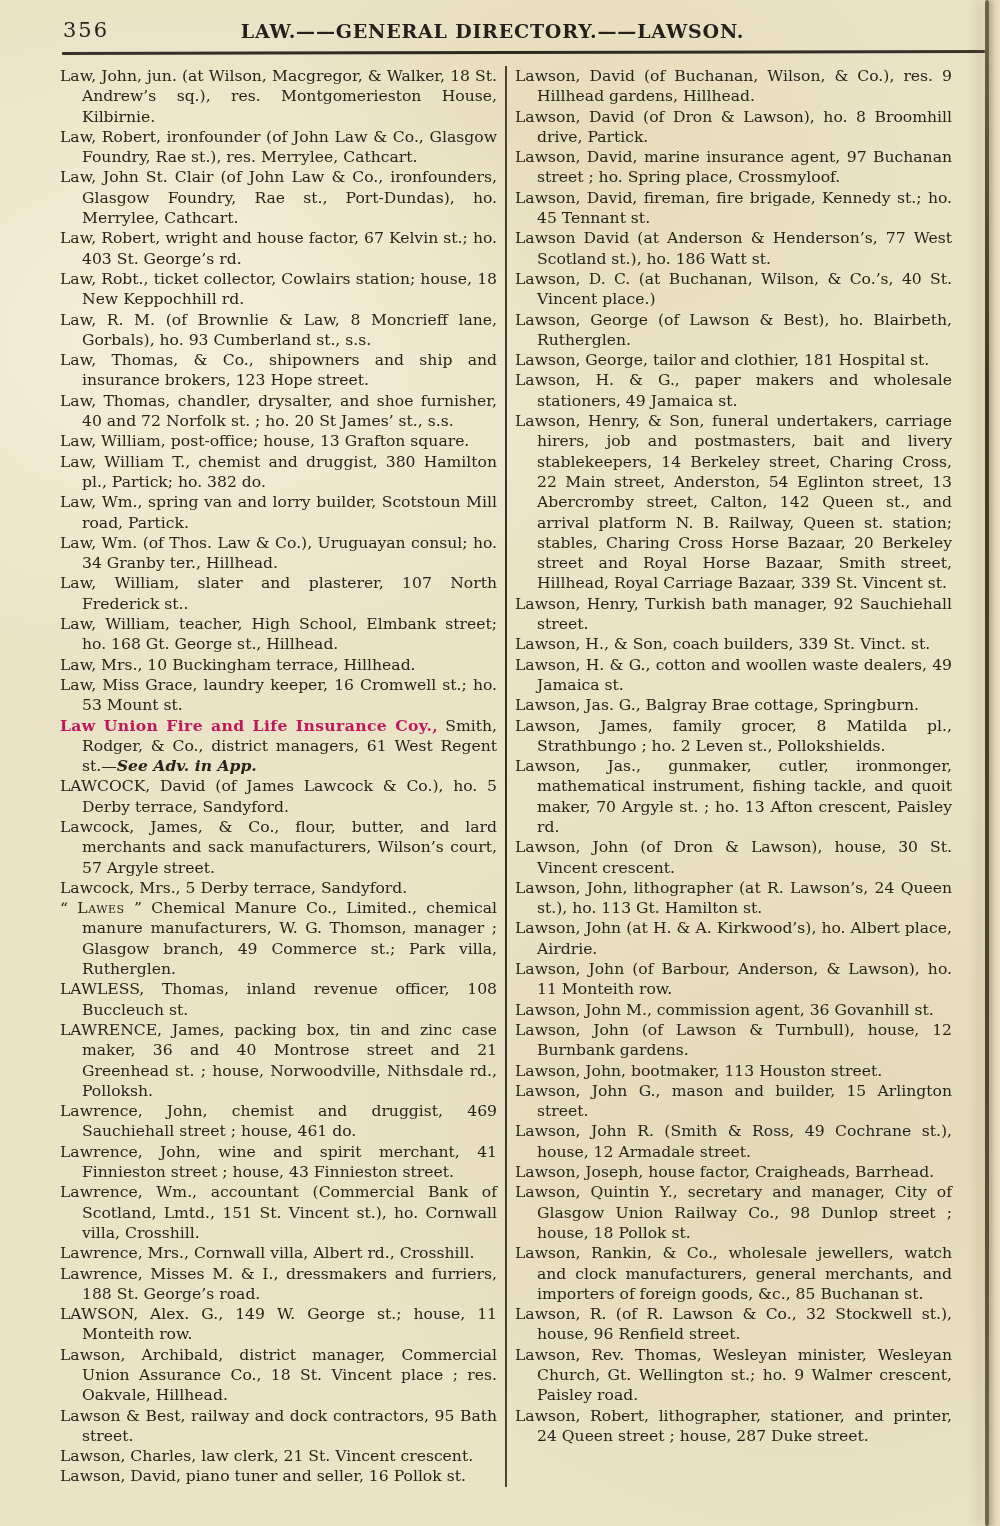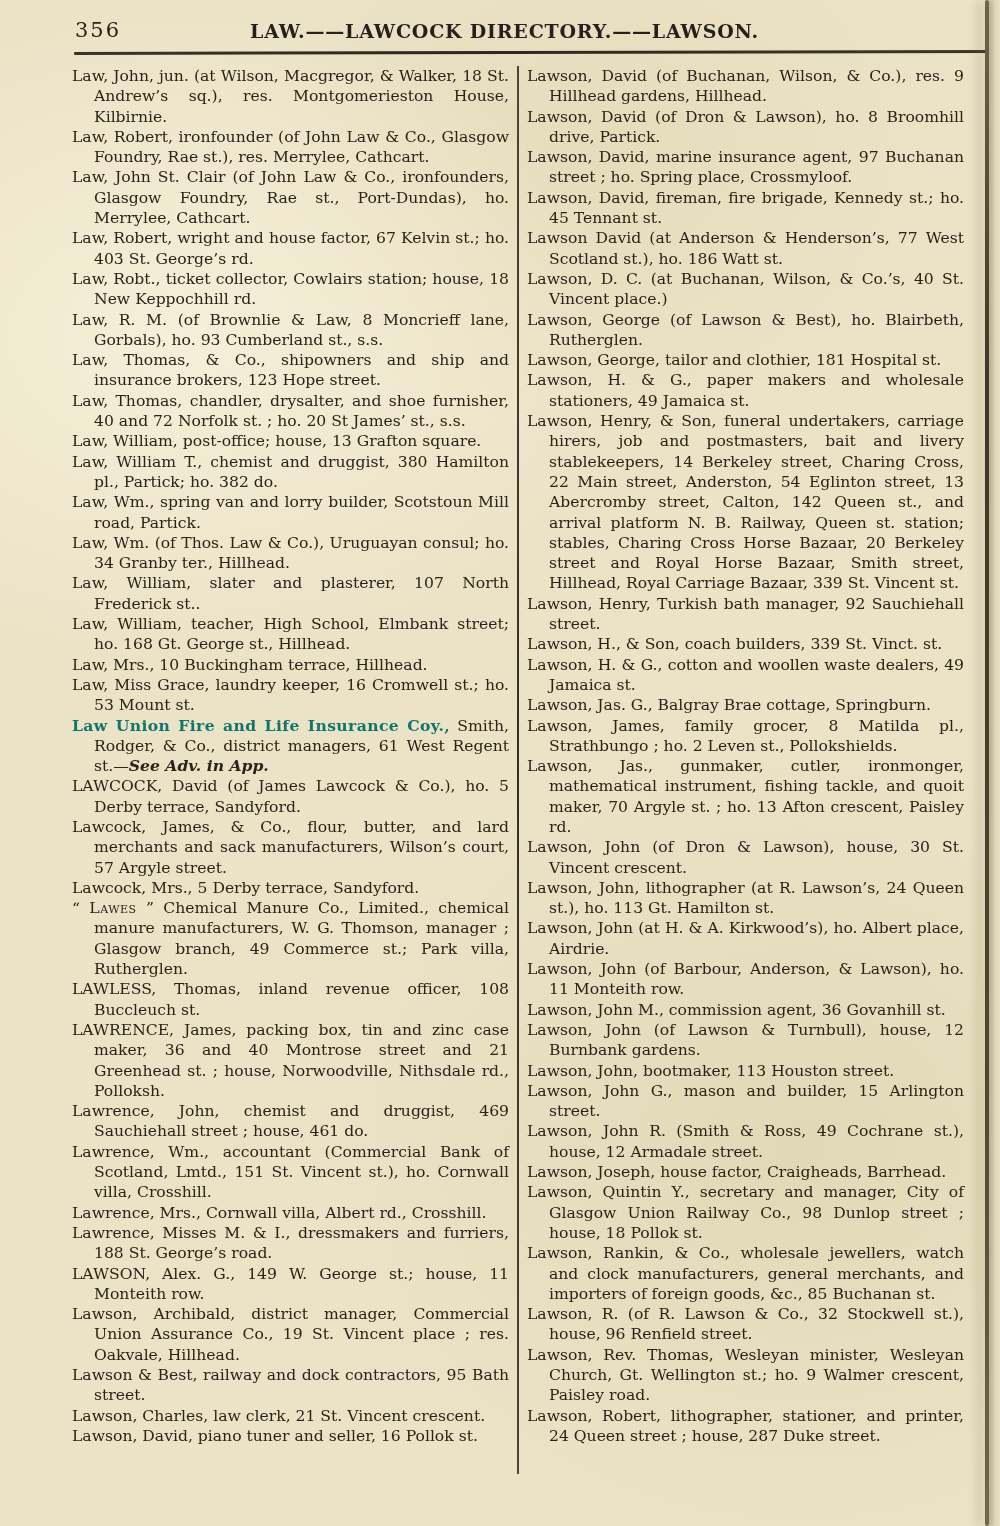--- a/index.html
+++ b/index.html
@@ -7,21 +7,21 @@
     width:1000px;height:1526px;overflow:hidden;
     font-family:"DejaVu Serif","Liberation Serif",serif;
     background:
       radial-gradient(ellipse 700px 500px at 18% 22%, rgba(255,252,235,0.5), rgba(255,252,235,0) 65%),
       radial-gradient(ellipse 800px 700px at 80% 75%, rgba(190,178,130,0.22), rgba(190,178,130,0) 60%),
       radial-gradient(ellipse 500px 400px at 60% 10%, rgba(210,200,155,0.25), rgba(210,200,155,0) 70%),
       #ebe3c6;
     color:#2a2318;
     position:relative;
   }
-  .page{position:absolute;inset:0;margin-left:12px;}
+  .page{position:absolute;inset:0;}
   .header{position:absolute;top:12px;left:0;width:985px;height:40px;}
   .pagenum{
     position:absolute;left:63px;top:6px;
     font-size:21px;letter-spacing:2px;color:#29221a;
   }
   .title{
     display:block;text-align:center;padding-top:8px;
     font-size:19px;font-weight:700;letter-spacing:0.8px;
     color:#26201a;
   }
@@ -43,41 +43,41 @@
     min-height:1408px;
   }
   .entry{
     margin:0;
     font-size:15.6px;line-height:20.3px;
     text-align:justify;
     padding-left:22px;text-indent:-22px;
     color:#2a2319;
   }
   .entry span{text-indent:0;}
-  .b{font-weight:700;letter-spacing:0.4px;color:#0f766e;}
+  .b{font-weight:700;letter-spacing:0.4px;color:#be185d;}
   .i{font-style:italic;font-weight:bold;}
   .sc{font-variant:small-caps;letter-spacing:0.5px;}
   .page-edge{
     position:absolute;top:0;bottom:0;right:11px;width:4px;
     background:linear-gradient(#6b644e, #3e382a 25%, #4d4634 70%, #6e6752);
     box-shadow:-7px 0 10px rgba(125,114,82,0.38), 3px 0 5px rgba(125,114,82,0.35);
     border-radius:2px;
   }
   .edge-paper{
     position:absolute;top:0;bottom:0;right:0;width:11px;
     background:linear-gradient(to right, #cfc6a4, #e2dabb 60%, #e6dec0);
   }
 </style>
 </head>
 <body>
 
 <div class="page">
   <div class="header">
     <span class="pagenum">356</span>
-    <span class="title">LAW.——LAWCOCK DIRECTORY.——LAWSON.</span>
+    <span class="title">LAW.——GENERAL DIRECTORY.——LAWSON.</span>
   </div>
   <div class="rule"></div>
   <div class="cols">
     <div class="col" id="col-left">
         <p class="entry"><span>Law, John, jun. (at Wilson, Macgregor, &amp; Walker, 18 St. Andrew’s sq.), res. Montgomerieston House, Kilbirnie.</span></p>
         <p class="entry"><span>Law, Robert, ironfounder (of John Law &amp; Co., Glasgow Foundry, Rae st.), res. Merrylee, Cathcart.</span></p>
         <p class="entry"><span>Law, John St. Clair (of John Law &amp; Co., ironfounders, Glasgow Foundry, Rae st., Port-Dundas), ho. Merrylee, Cathcart.</span></p>
         <p class="entry"><span>Law, Robert, wright and house factor, 67 Kelvin st.; ho. 403 St. George’s rd.</span></p>
         <p class="entry"><span>Law, Robt., ticket collector, Cowlairs station; house, 18 New Keppochhill rd.</span></p>
         <p class="entry"><span>Law, R. M. (of Brownlie &amp; Law, 8 Moncrieff lane, Gorbals), ho. 93 Cumberland st., s.s.</span></p>
@@ -92,25 +92,26 @@
         <p class="entry"><span>Law, Mrs., 10 Buckingham terrace, Hillhead.</span></p>
         <p class="entry"><span>Law, Miss Grace, laundry keeper, 16 Cromwell st.; ho. 53 Mount st.</span></p>
         <p class="entry"><span class="b">Law Union Fire and Life Insurance Coy.,</span><span> Smith, Rodger, &amp; Co., district managers, 61 West Regent st.—</span><span class="i">See Adv. in App.</span></p>
         <p class="entry"><span>LAWCOCK, David (of James Lawcock &amp; Co.), ho. 5 Derby terrace, Sandyford.</span></p>
         <p class="entry"><span>Lawcock, James, &amp; Co., flour, butter, and lard merchants and sack manufacturers, Wilson’s court, 57 Argyle street.</span></p>
         <p class="entry"><span>Lawcock, Mrs., 5 Derby terrace, Sandyford.</span></p>
         <p class="entry"><span>“ </span><span class="sc">Lawes</span><span> ” Chemical Manure Co., Limited., chemical manure manufacturers, W. G. Thomson, manager ; Glasgow branch, 49 Commerce st.; Park villa, Rutherglen.</span></p>
         <p class="entry"><span>LAWLESS, Thomas, inland revenue officer, 108 Buccleuch st.</span></p>
         <p class="entry"><span>LAWRENCE, James, packing box, tin and zinc case maker, 36 and 40 Montrose street and 21 Greenhead st. ; house, Norwoodville, Nithsdale rd., Polloksh.</span></p>
         <p class="entry"><span>Lawrence, John, chemist and druggist, 469 Sauchiehall street ; house, 461 do.</span></p>
+        <p class="entry"><span>Lawrence, John, wine and spirit merchant, 41 Finnieston street ; house, 43 Finnieston street.</span></p>
         <p class="entry"><span>Lawrence, Wm., accountant (Commercial Bank of Scotland, Lmtd., 151 St. Vincent st.), ho. Cornwall villa, Crosshill.</span></p>
         <p class="entry"><span>Lawrence, Mrs., Cornwall villa, Albert rd., Crosshill.</span></p>
         <p class="entry"><span>Lawrence, Misses M. &amp; I., dressmakers and furriers, 188 St. George’s road.</span></p>
         <p class="entry"><span>LAWSON, Alex. G., 149 W. George st.; house, 11 Monteith row.</span></p>
-        <p class="entry"><span>Lawson, Archibald, district manager, Commercial Union Assurance Co., 19 St. Vincent place ; res. Oakvale, Hillhead.</span></p>
+        <p class="entry"><span>Lawson, Archibald, district manager, Commercial Union Assurance Co., 18 St. Vincent place ; res. Oakvale, Hillhead.</span></p>
         <p class="entry"><span>Lawson &amp; Best, railway and dock contractors, 95 Bath street.</span></p>
         <p class="entry"><span>Lawson, Charles, law clerk, 21 St. Vincent crescent.</span></p>
         <p class="entry"><span>Lawson, David, piano tuner and seller, 16 Pollok st.</span></p>
       </div>
     <div class="divider"></div>
     <div class="col" id="col-right">
         <p class="entry"><span>Lawson, David (of Buchanan, Wilson, &amp; Co.), res. 9 Hillhead gardens, Hillhead.</span></p>
         <p class="entry"><span>Lawson, David (of Dron &amp; Lawson), ho. 8 Broomhill drive, Partick.</span></p>
         <p class="entry"><span>Lawson, David, marine insurance agent, 97 Buchanan street ; ho. Spring place, Crossmyloof.</span></p>
         <p class="entry"><span>Lawson, David, fireman, fire brigade, Kennedy st.; ho. 45 Tennant st.</span></p>

